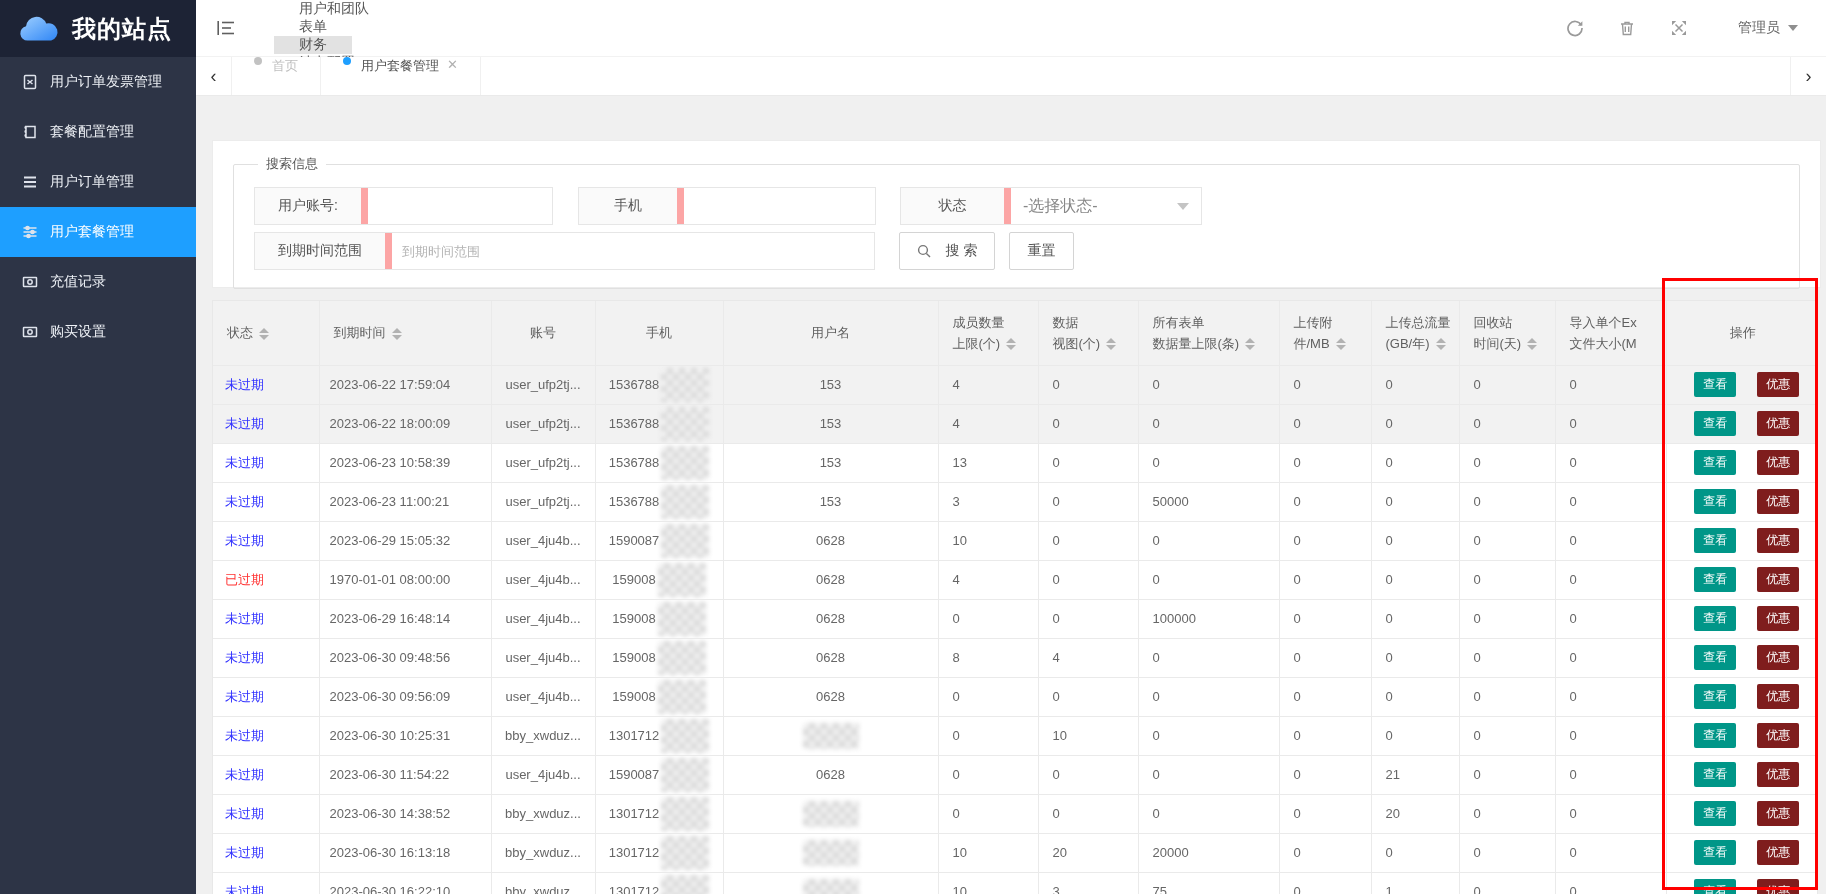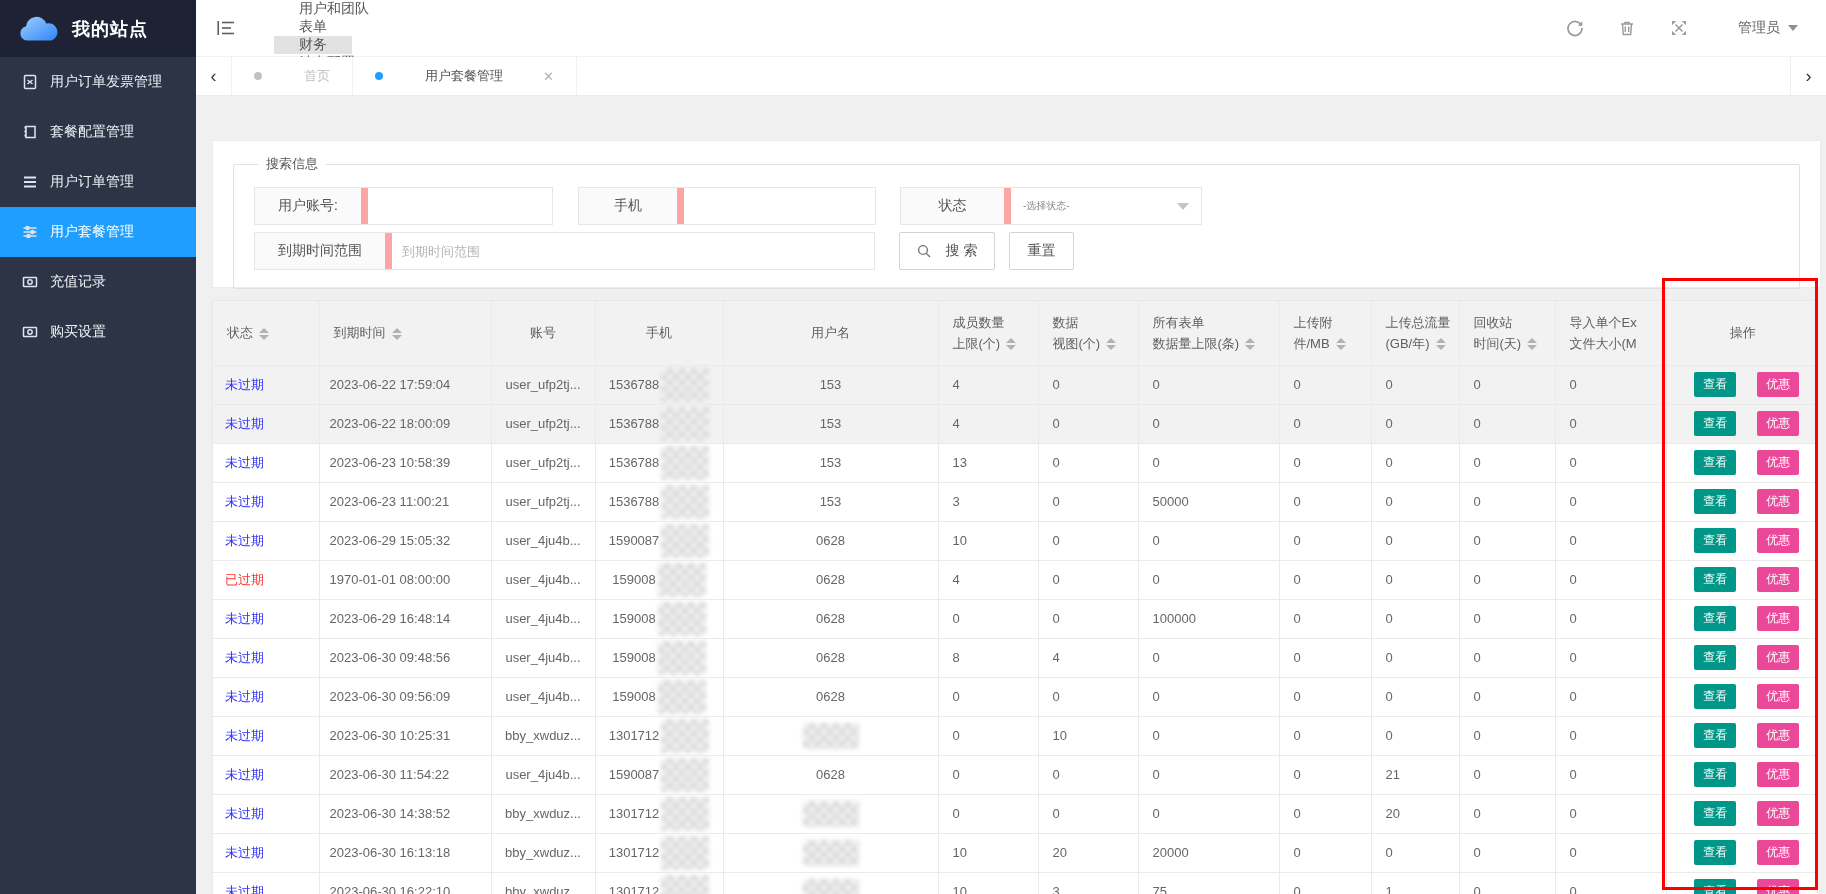--- a/index.html
+++ b/index.html
@@ -3,21 +3,21 @@
 <meta charset="utf-8">
 <style>
   * { margin:0; padding:0; box-sizing:border-box; }
   html,body { width:1826px; height:894px; overflow:hidden;
     font-family:"Liberation Sans","DejaVu Sans",sans-serif; background:#f0f0f0; }
   body { position:relative; }
 
   
   .sidebar { position:absolute; left:0; top:0; width:196px; height:894px; background:#2d3446; z-index:5; }
   .logo { height:57px; background:#1d2335; display:flex; align-items:center; padding-left:16px; }
-  .logo-title { color:#fff; font-size:18px; font-weight:bold; margin-left:10px; letter-spacing:1px; }
+  .logo-title { color:#fff; font-size:24px; font-weight:bold; margin-left:10px; letter-spacing:1px; }
   .side-item { height:50px; display:flex; align-items:center; color:#eef1f6; font-size:14px; cursor:pointer; }
   .side-item .s-icon { width:16px; height:16px; margin-left:22px; flex:0 0 16px; color:#dfe3ec; }
   .side-item .s-label { margin-left:12px; white-space:nowrap; }
   .side-item.active { background:#1e9fff; color:#fff; }
   .s-icon svg { width:16px; height:16px; display:block; }
 
   
   .topbar { position:absolute; left:196px; top:0; width:1630px; height:57px; background:#fff;
     display:flex; align-items:stretch; border-bottom:1px solid #f2f2f2; }
   .collapse-btn { width:60px; display:flex; align-items:center; justify-content:center; cursor:pointer; }
@@ -31,21 +31,21 @@
   .caret-down { width:0; height:0; border-left:5px solid transparent; border-right:5px solid transparent;
     border-top:6px solid #8f8f8f; margin-left:8px; }
 
   
   .tabbar { position:absolute; left:196px; top:57px; width:1630px; height:39px; background:#fff;
     display:flex; align-items:stretch; border-bottom:1px solid #eaeaea; }
   .tab-scroll { width:36px; display:flex; align-items:center; justify-content:center;
     color:#333; font-size:18px; cursor:pointer; }
   .tab-scroll.left { border-right:1px solid #f0f0f0; }
   .tab-scroll.right { border-left:1px solid #f0f0f0; margin-left:auto; }
-  .tab { display:flex; align-items:center; padding:0 22px; font-size:13px; border-right:1px solid #f0f0f0; cursor:pointer;gap:32px; }
+  .tab { display:flex; align-items:flex-start; padding:0 22px; font-size:13px; border-right:1px solid #f0f0f0; cursor:pointer; }
   .tab .dot { width:8px; height:8px; border-radius:50%; background:#c2c2c2; margin-right:10px; }
   .tab .t-label { color:#bfbfbf; }
   .tab.active .dot { background:#1e9fff; }
   .tab.active .t-label { color:#555; }
   .tab .t-close { color:#b0b0b0; font-size:13px; margin-left:8px; }
 
   
   .content { position:absolute; left:196px; top:96px; width:1630px; height:798px; background:#f0f0f0;margin-top:20px; }
 
   .search-card { position:absolute; left:16px; top:24px; width:1609px; height:148px; background:#fff;
@@ -53,21 +53,21 @@
   fieldset { margin:14px 20px 0 20px; border:1px solid #e0e0e0; border-radius:2px; padding:14px 20px 18px 20px; }
   legend { font-size:13px; color:#555; padding:0 8px; margin-left:4px; }
   .form-row { display:flex; align-items:center; }
   .form-row + .form-row { margin-top:7px; }
   .field { display:flex; height:38px; border:1px solid #e6e6e6; background:#fff; }
   .field .f-label { background:#fafafa; border-right:7px solid #fca5a5; display:flex; align-items:center;
     justify-content:center; font-size:14px; color:#555; }
   .field input { border:none; outline:none; font-size:13px; color:#666; padding:0 10px; }
   .field input::placeholder { color:#b4b4b4; }
   .sel { display:flex; align-items:center; justify-content:space-between; padding:0 12px; width:190px;
-    font-size:10px; color:#888; cursor:pointer; }
+    font-size:16px; color:#888; cursor:pointer; }
   .sel-caret { width:0; height:0; border-left:6px solid transparent; border-right:6px solid transparent;
     border-top:7px solid #c4c4c4; }
   .btn { height:38px; background:#fff; border:1px solid #d4d4d4; border-radius:2px; font-size:14px;
     color:#555; display:flex; align-items:center; justify-content:center; cursor:pointer; }
   .btn svg { width:14px; height:14px; margin-right:7px; color:#777; }
 
   
   .table-wrap { position:absolute; left:16px; top:184px; width:1606px; bottom:0; background:#fff; overflow:hidden;
     border:1px solid #e8e8e8; }
   table { border-collapse:collapse; table-layout:fixed; width:1606px; font-size:13px; color:#666; }
@@ -91,21 +91,21 @@
     background-image:linear-gradient(45deg,#d9d9d9 25%,transparent 25%,transparent 75%,#d9d9d9 75%),
                      linear-gradient(45deg,#d9d9d9 25%,#f1f1f1 25%,#f1f1f1 75%,#d9d9d9 75%);
     background-size:12px 12px; background-position:0 0,6px 6px; filter:blur(2px); border-radius:2px; }
   .m-phone { width:48px; height:34px; margin-left:2px; }
   .m-user { width:56px; height:26px; }
   .cell-phone-inner { display:flex; align-items:center; justify-content:center; }
   .ops { display:flex; align-items:center; justify-content:center; gap:21px;padding-left:8px; }
   .abtn { border:none; border-radius:2px; color:#fff; font-size:12px; padding:4px 9px; cursor:pointer;
     font-family:inherit; }
   .abtn.view { background:#009688; }
-  .abtn.disc { background:#ec4899; }
+  .abtn.disc { background:#7f1d1d; }
 
   .annotation { position:absolute; left:1662px; top:278px; width:156px; height:612px;
     border:3px solid #ff0000; z-index:20; pointer-events:none; }
 </style>
 </head>
 <body>
 
 <div class="sidebar">
   <div class="logo">
     <span style="display:block;width:46px;height:32px;">

